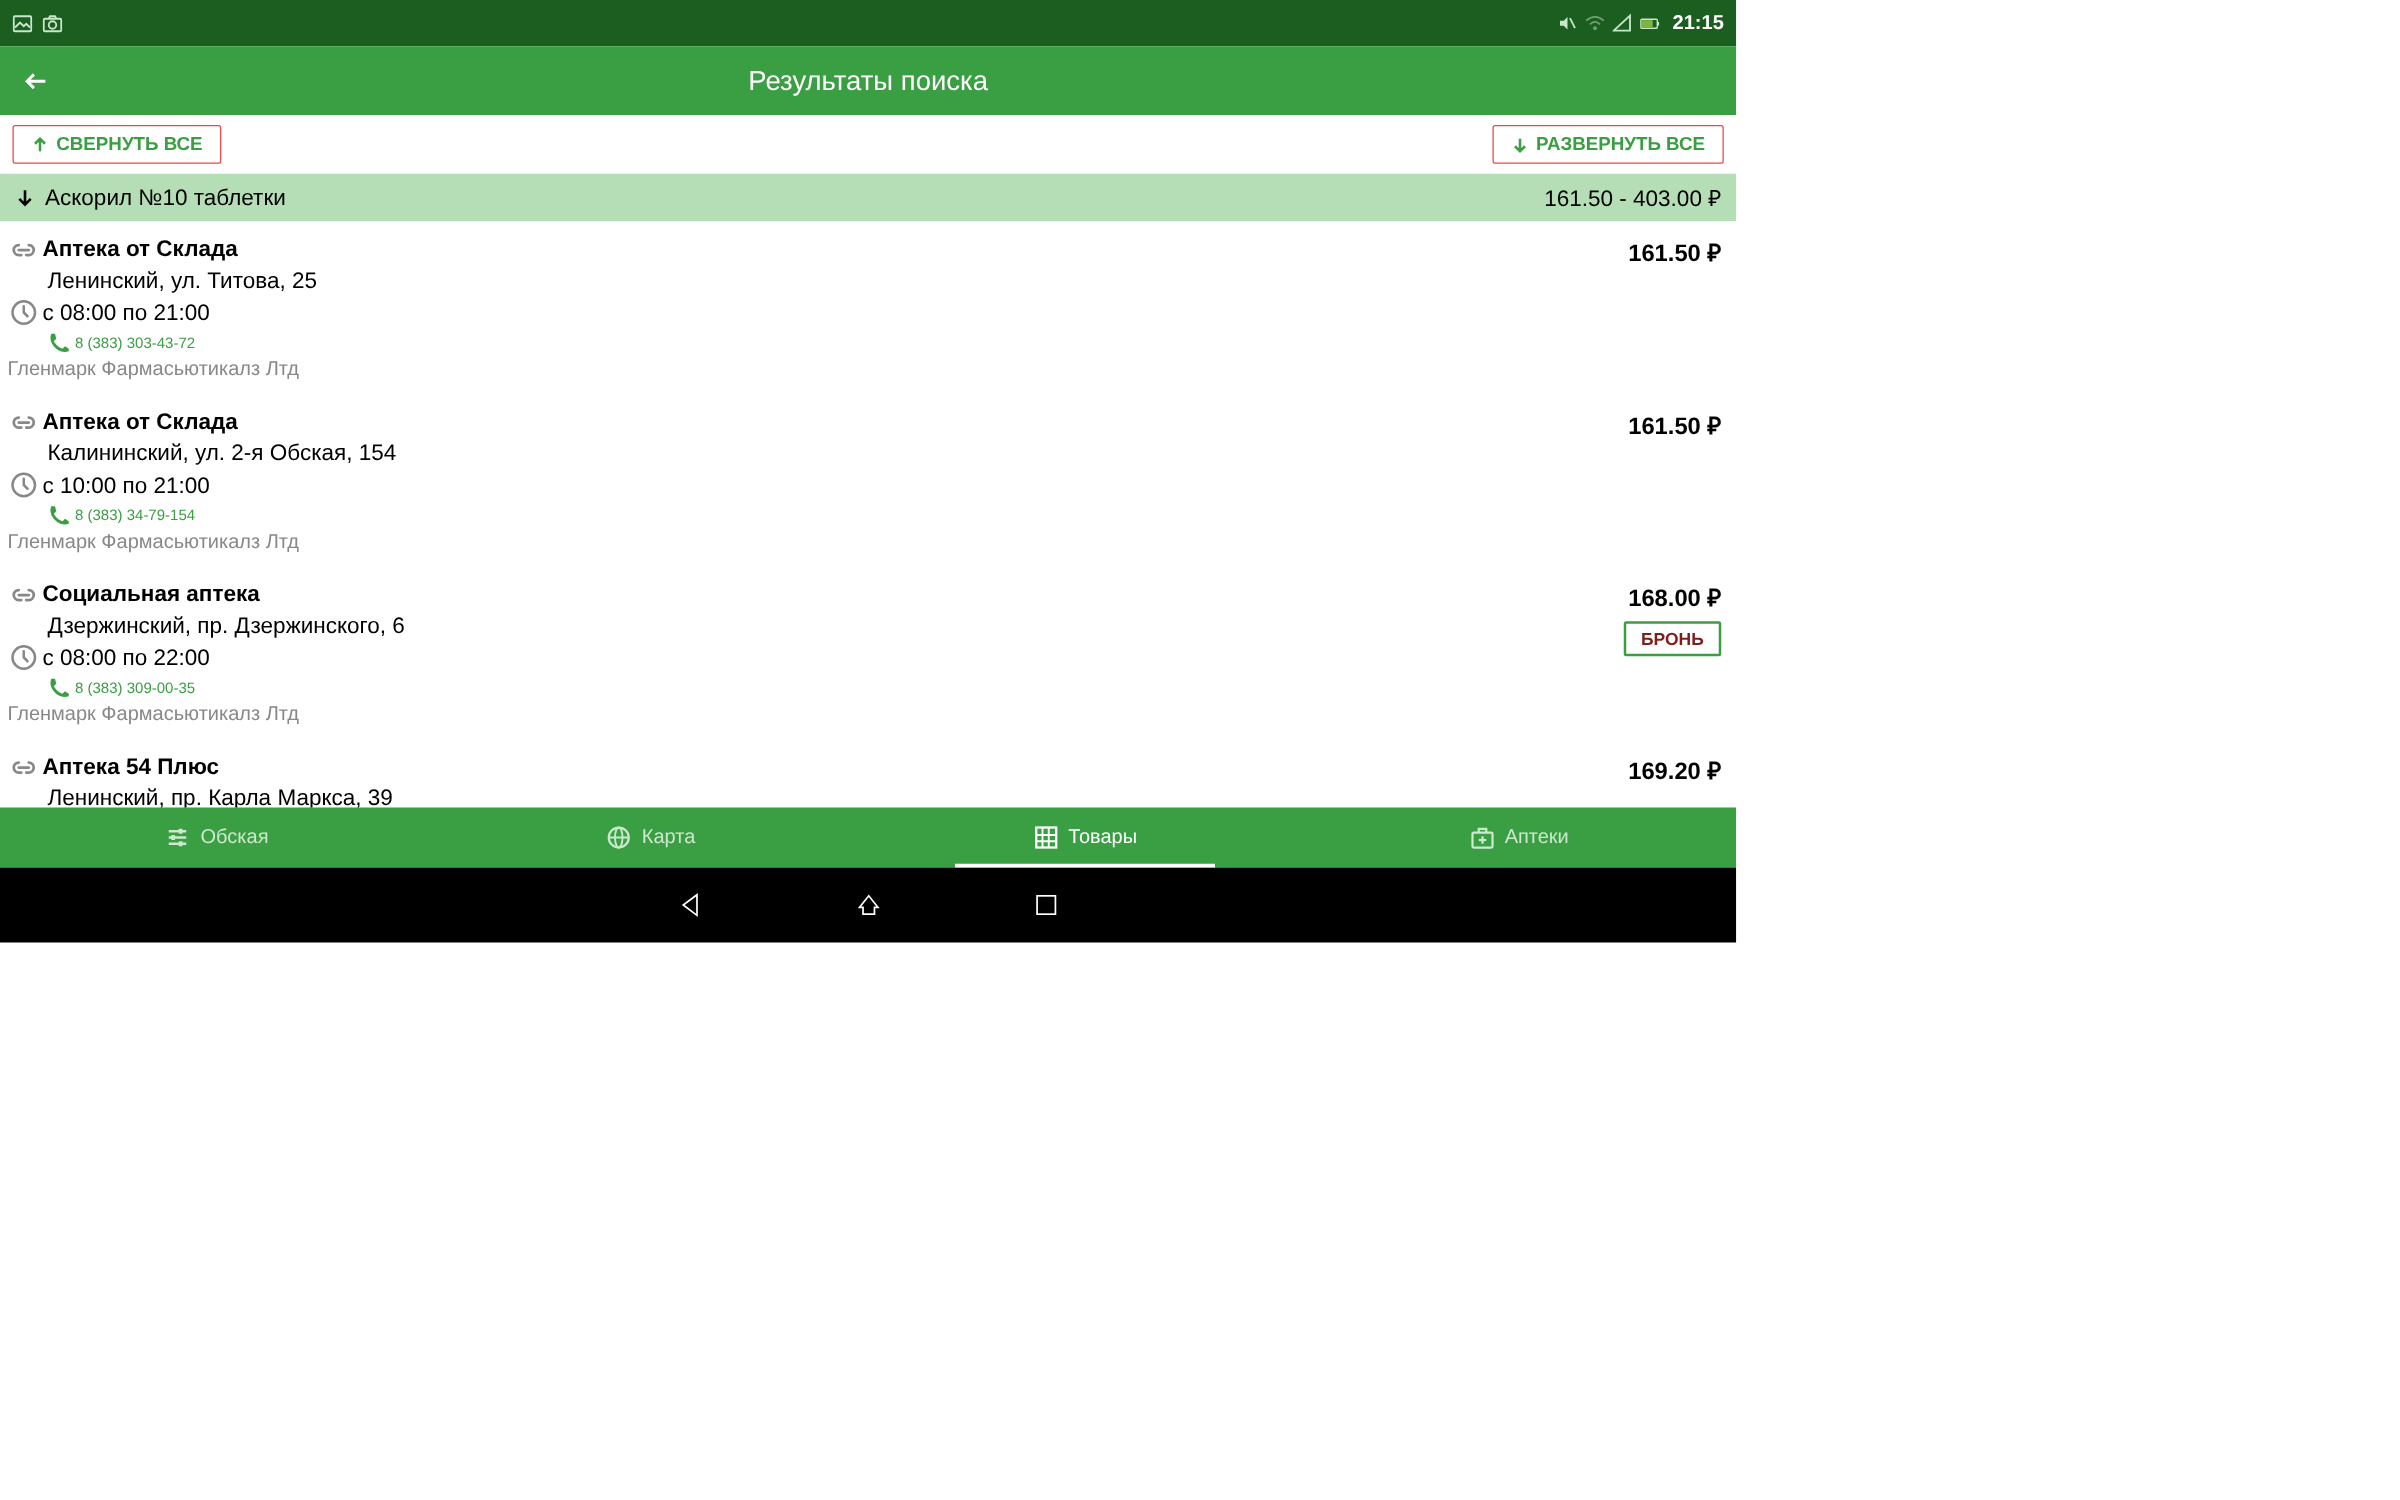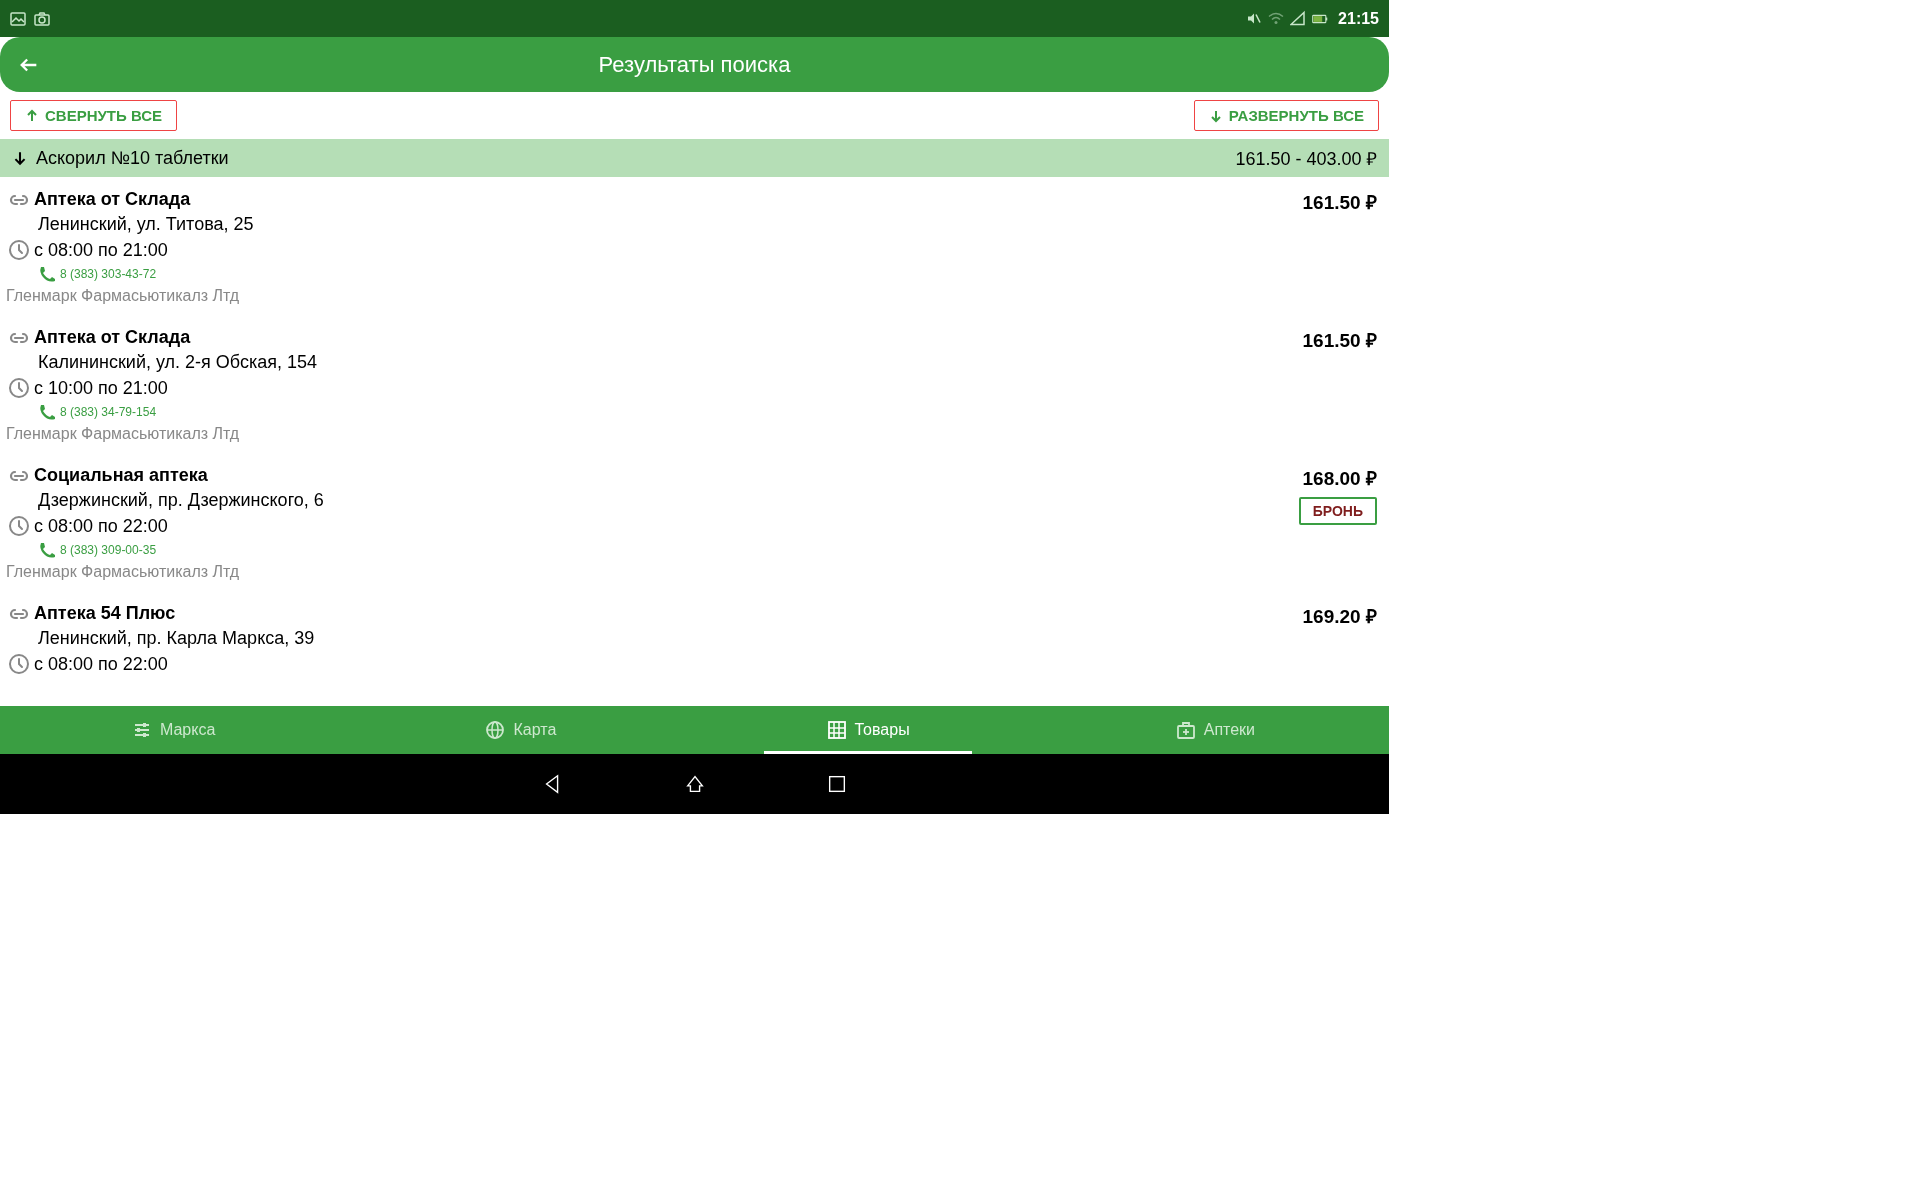--- a/index.html
+++ b/index.html
@@ -23,21 +23,20 @@
 .status-right .time { color: #fff; margin-left: 4px; }
 .status-icon { width: 16px; height: 16px; display: inline-flex; align-items: center; justify-content: center; }
 
 .app-bar {
   height: 55px;
   background: #3a9e42;
   display: flex;
   align-items: center;
   color: #fff;
   position: relative;
-  border-radius: 20px;
 }
 .back-btn { padding: 0 18px; cursor: pointer; }
 .app-title { position: absolute; left: 50%; transform: translateX(-50%); font-size: 22px; font-weight: 500; }
 
 .controls-row {
   height: 47px;
   display: flex;
   justify-content: space-between;
   align-items: center;
   padding: 8px 10px;
@@ -60,21 +59,21 @@
   background: #b5deb6;
   height: 38px;
   display: flex;
   align-items: center;
   padding: 0 12px;
   font-size: 18px;
 }
 .product-header .down-arr { margin-right: 8px; font-size: 18px; }
 .product-header .price-range { margin-left: auto; }
 
-.results { height: 529px; overflow: hidden; }
+.results { height: 469px; overflow: hidden; }
 .result-item { padding: 12px 10px 10px 6px; border-bottom: none; position: relative; }
 .result-top { display: flex; align-items: flex-start; }
 .result-left { flex: 1; }
 .result-right { text-align: right; padding-right: 2px; }
 
 .row-line { display: flex; align-items: center; margin-bottom: 4px; }
 .leading-icon { width: 28px; display: flex; align-items: center; justify-content: flex-start; padding-left: 2px; }
 
 .pharmacy-name { font-size: 18px; font-weight: bold; }
 .address { font-size: 18px; }
@@ -372,21 +371,21 @@
 <div class="bottom-tabs">
   <div class="tab">
     <svg width="20" height="20" viewBox="0 0 20 20">
         <line x1="3" y1="5" x2="17" y2="5" stroke="#cde8ce" stroke-width="2"></line>
         <rect x="11" y="3" width="3" height="4" fill="#cde8ce"></rect>
         <line x1="3" y1="10" x2="17" y2="10" stroke="#cde8ce" stroke-width="2"></line>
         <rect x="5" y="8" width="3" height="4" fill="#cde8ce"></rect>
         <line x1="3" y1="15" x2="17" y2="15" stroke="#cde8ce" stroke-width="2"></line>
         <rect x="11" y="13" width="3" height="4" fill="#cde8ce"></rect>
       </svg>
-    <span>Маркса</span>
+    <span>Обская</span>
   </div>
   <div class="tab">
     <svg width="20" height="20" viewBox="0 0 20 20">
         <circle cx="10" cy="10" r="8" stroke="#cde8ce" stroke-width="1.8" fill="none"></circle>
         <ellipse cx="10" cy="10" rx="3" ry="8" stroke="#cde8ce" stroke-width="1.5" fill="none"></ellipse>
         <line x1="2" y1="10" x2="18" y2="10" stroke="#cde8ce" stroke-width="1.5"></line>
       </svg>
     <span>Карта</span>
   </div>
   <div class="tab active">

